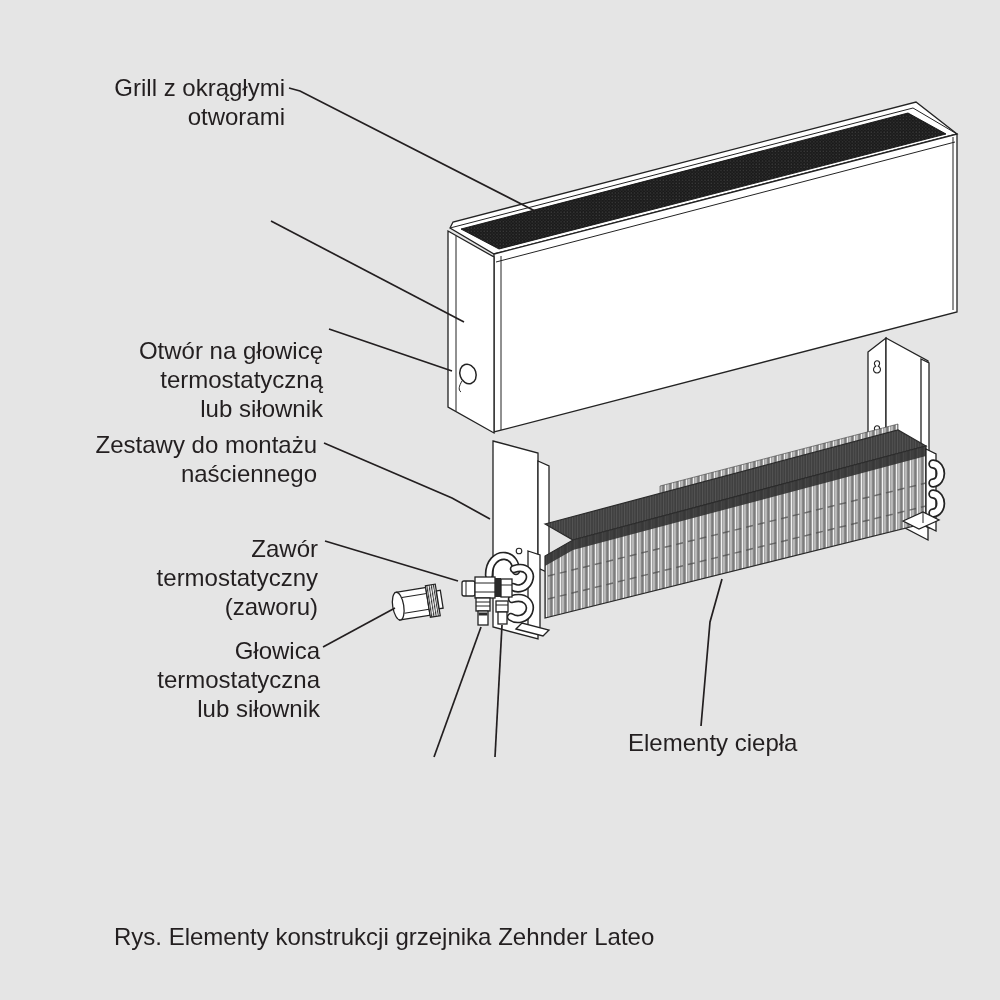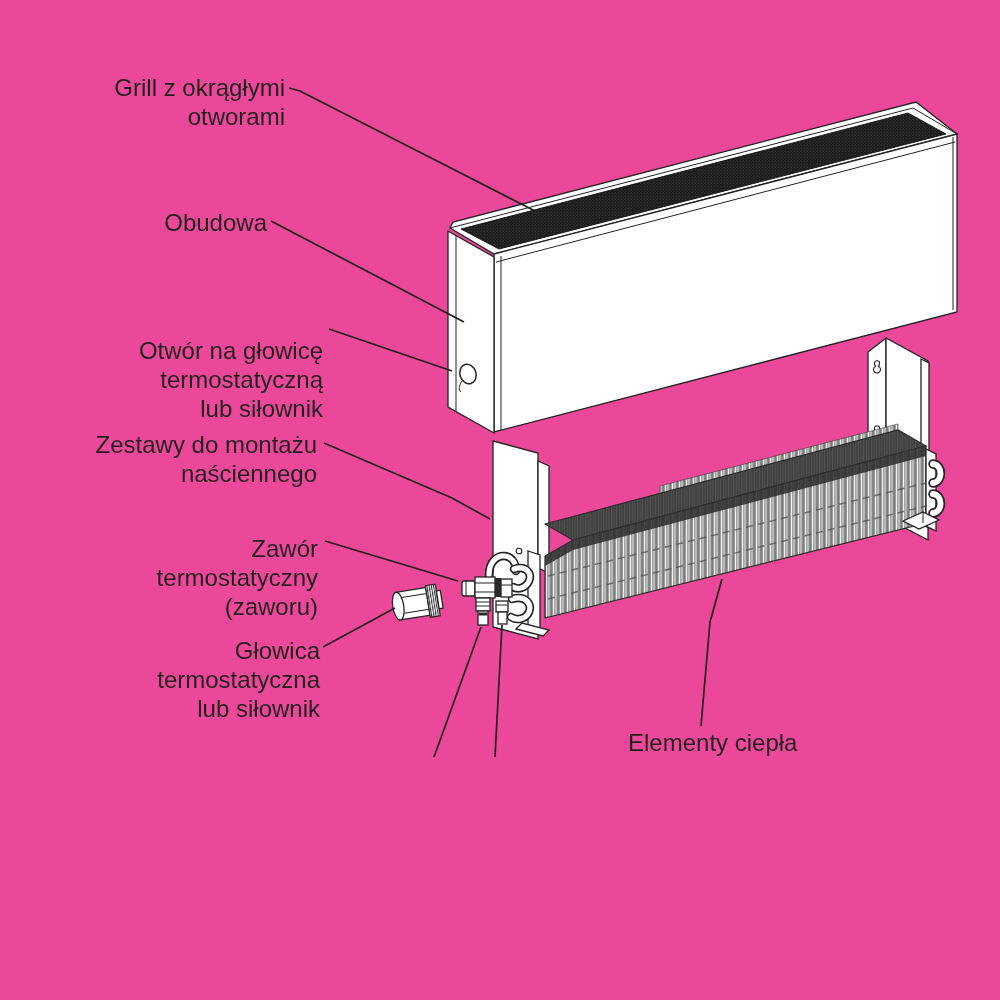--- a/index.html
+++ b/index.html
@@ -1,16 +1,16 @@
 <!DOCTYPE html>
 <html><head>
 <meta charset="utf-8">
 <style>
   html,body{margin:0;padding:0;background:#ffffff;}
-  .stage{position:relative;width:1000px;height:1000px;background:#ec4899;overflow:hidden;
+  .stage{position:relative;width:1000px;height:1000px;background:#e5e5e5;overflow:hidden;
          font-family:"Liberation Sans",sans-serif;}
   .stage svg{position:absolute;left:0;top:0;}
   .lbl{position:absolute;font-size:24px;line-height:29px;color:#231f20;white-space:pre-line;}
   .lbl.r{text-align:right;}
   .caption{position:absolute;font-size:24px;line-height:29px;color:#231f20;white-space:nowrap;}
   .outline{fill:#ffffff;stroke:#232323;stroke-width:1.3;}
   .thin{stroke:#232323;stroke-width:1;fill:none;}
   .leader{stroke:#231f20;stroke-width:1.7;fill:none;}
   .pipe-o{stroke:#232323;stroke-width:8.5;fill:none;stroke-linecap:round;}
   .pipe-i{stroke:#ffffff;stroke-width:5.2;fill:none;stroke-linecap:round;}
@@ -142,27 +142,27 @@
       <path class="leader" d="M325,541 L458,581"></path>
       <path class="leader" d="M323,647 L395,608"></path>
       <path class="leader" d="M481,627 L434,757"></path>
       <path class="leader" d="M502,625 L495,757"></path>
       <path class="leader" d="M722,579 L710,622 L701,726"></path>
     </g>
   </svg>
 
   <div class="lbl r" style="left:40px;top:73px;width:245px;">Grill z okrągłymi
 otworami</div>
-  <div class="lbl r" style="left:40px;top:208px;width:227px;">Obudowa</div>
   <div class="lbl r" style="left:40px;top:300px;width:283px;margin-top:36px;">Otwór na głowicę
 termostatyczną
 lub siłownik</div>
   <div class="lbl r" style="left:40px;top:430px;width:277px;">Zestawy do montażu
 naściennego</div>
   <div class="lbl r" style="left:40px;top:534px;width:278px;">Zawór
 termostatyczny
 (zaworu)</div>
   <div class="lbl r" style="left:40px;top:636px;width:280px;">Głowica
 termostatyczna
 lub siłownik</div>
   <div class="lbl" style="left:628px;top:728px;width:300px;">Elementy ciepła</div>
 
+  <div class="caption" style="left:114px;top:922px;">Rys. Elementy konstrukcji grzejnika Zehnder Lateo</div>
 </div>
 
 </body></html>

